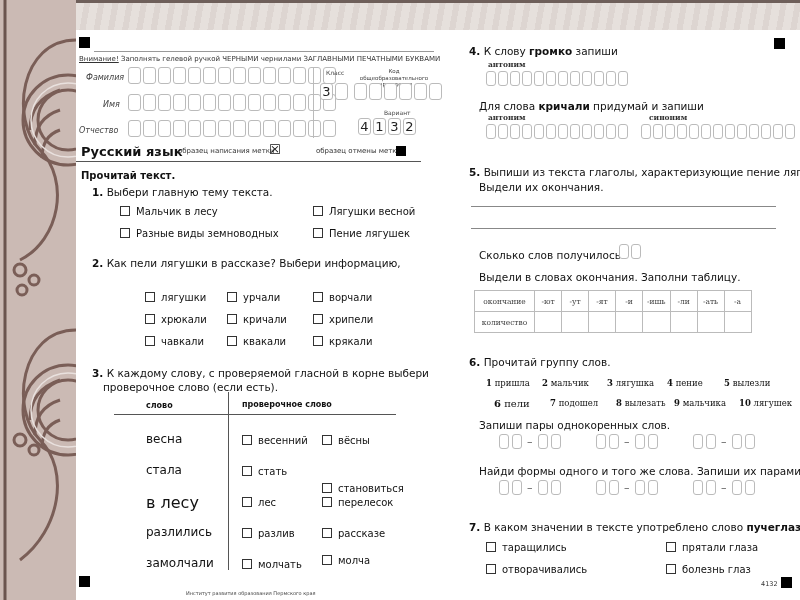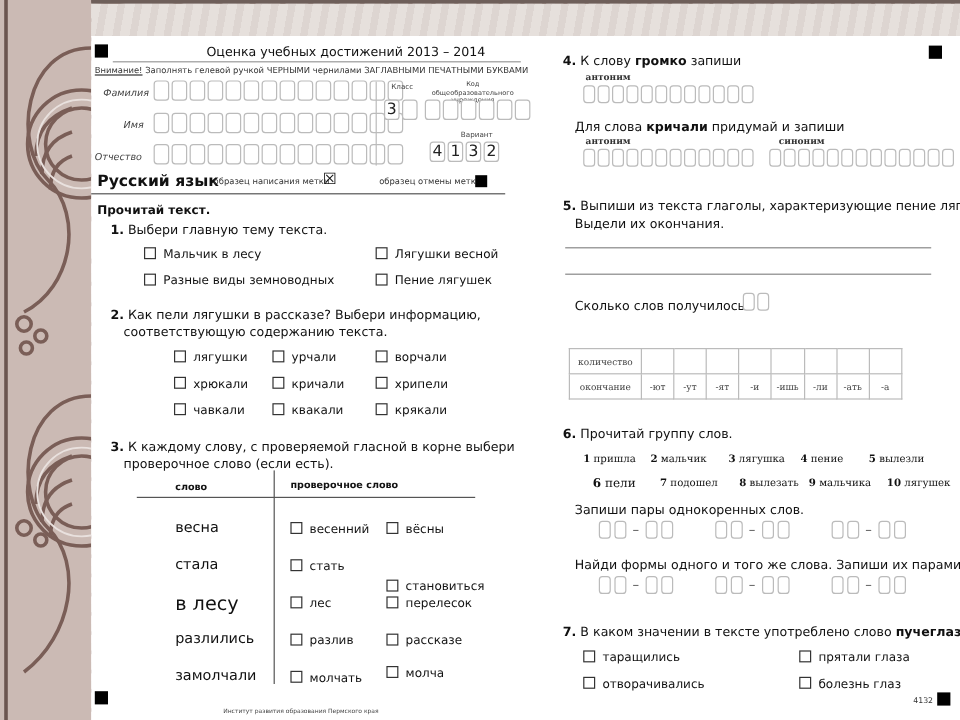--- a/index.html
+++ b/index.html
@@ -59,21 +59,20 @@
       <circle cx="68" cy="410" r="37"></circle>
       <path d="M5 0 V600" stroke="#6b554f" stroke-width="3"></path>
     </g>
   </svg>
 </div>
 <div class="topband"></div>
 
 <div class="page">
 
   <div class="mark" style="left:3px;top:7px"></div>
-  <div class="t" style="left:96px;top:9px;font-size:10.5px">Оценка учебных достижений   2013 – 2014</div>
   <div class="hline" style="left:18px;top:21px;width:340px;background:#999"></div>
   <div class="t small" style="left:3px;top:26px"><u>Внимание!</u> <span>Заполнять гелевой ручкой ЧЕРНЫМИ чернилами  ЗАГЛАВНЫМИ ПЕЧАТНЫМИ БУКВАМИ</span></div>
 
   <div class="t lbl" style="left:10px;top:44px">Фамилия</div>
   <div class="cells" style="left:52px;top:37px">
     <div class="cell"></div>
       <div class="cell"></div>
       <div class="cell"></div>
       <div class="cell"></div>
       <div class="cell"></div>
@@ -154,21 +153,20 @@
 
   <div class="t" style="left:5px;top:141px;font-size:10px;font-weight:bold">Прочитай текст.</div>
 
   <div class="t q" style="left:16px;top:157px"><b>1.</b> <span>Выбери главную тему текста.</span></div>
   <div class="t opt" style="left:44px;top:176px"><span class="chk"></span><span>Мальчик в лесу</span></div>
   <div class="t opt" style="left:237px;top:176px"><span class="chk"></span><span>Лягушки весной</span></div>
   <div class="t opt" style="left:44px;top:198px"><span class="chk"></span><span>Разные виды земноводных</span></div>
   <div class="t opt" style="left:237px;top:198px"><span class="chk"></span><span>Пение лягушек</span></div>
 
   <div class="t q" style="left:16px;top:228px"><b>2.</b> <span>Как пели лягушки в рассказе? Выбери информацию,</span></div>
-  <div class="t q" style="left:27px;top:242px">соответствующую содержанию текста.</div>
   <div class="t opt" style="left:69px;top:262px"><span class="chk"></span><span>лягушки</span></div>
   <div class="t opt" style="left:151px;top:262px"><span class="chk"></span><span>урчали</span></div>
   <div class="t opt" style="left:237px;top:262px"><span class="chk"></span><span>ворчали</span></div>
   <div class="t opt" style="left:69px;top:284px"><span class="chk"></span><span>хрюкали</span></div>
   <div class="t opt" style="left:151px;top:284px"><span class="chk"></span><span>кричали</span></div>
   <div class="t opt" style="left:237px;top:284px"><span class="chk"></span><span>хрипели</span></div>
   <div class="t opt" style="left:69px;top:306px"><span class="chk"></span><span>чавкали</span></div>
   <div class="t opt" style="left:151px;top:306px"><span class="chk"></span><span>квакали</span></div>
   <div class="t opt" style="left:237px;top:306px"><span class="chk"></span><span>крякали</span></div>
 
@@ -255,44 +253,45 @@
 
   <div class="t q" style="left:393px;top:137px"><b>5.</b> <span>Выпиши из текста глаголы, характеризующие пение лягушек.</span></div>
   <div class="t q" style="left:403px;top:152px">Выдели их окончания.</div>
   <div class="hline" style="left:395px;top:176px;width:305px;background:#888"></div>
   <div class="hline" style="left:395px;top:198px;width:305px;background:#888"></div>
   <div class="t q" style="left:403px;top:220px">Сколько слов получилось?</div>
   <div class="cells" style="left:543px;top:214px">
     <div class="cell sm"></div>
       <div class="cell sm"></div>
   </div>
+  <div class="t q" style="left:403px;top:242px">Выдели в словах окончания. Заполни таблицу.</div>
   <table class="end" style="left:398px;top:260px">
     <tbody>
         <tr>
-      <td>количество</td>
-      <td></td>
-          <td></td>
-          <td></td>
-          <td></td>
-          <td></td>
-          <td></td>
-          <td></td>
-          <td></td>
-    </tr>
-    <tr>
       <td style="width:60px">окончание</td>
       <td style="width:27px">-ют</td>
       <td style="width:27px">-ут</td>
       <td style="width:27px">-ят</td>
       <td style="width:27px">-и</td>
       <td style="width:27px">-ишь</td>
       <td style="width:27px">-ли</td>
       <td style="width:27px">-ать</td>
       <td style="width:27px">-а</td>
     </tr>
+    <tr>
+      <td>количество</td>
+      <td></td>
+          <td></td>
+          <td></td>
+          <td></td>
+          <td></td>
+          <td></td>
+          <td></td>
+          <td></td>
+    </tr>
   </tbody>
     </table>
 
   <div class="t q" style="left:393px;top:327px"><b>6.</b> <span>Прочитай группу слов.</span></div>
   <div class="t serif" style="left:410px;top:349px;font-size:8.5px"><b>1</b> <span>пришла</span></div>
   <div class="t serif" style="left:466px;top:349px;font-size:8.5px"><b>2</b> <span>мальчик</span></div>
   <div class="t serif" style="left:531px;top:349px;font-size:8.5px"><b>3</b> <span>лягушка</span></div>
   <div class="t serif" style="left:591px;top:349px;font-size:8.5px"><b>4</b> <span>пение</span></div>
   <div class="t serif" style="left:648px;top:349px;font-size:8.5px"><b>5</b> <span>вылезли</span></div>
 

